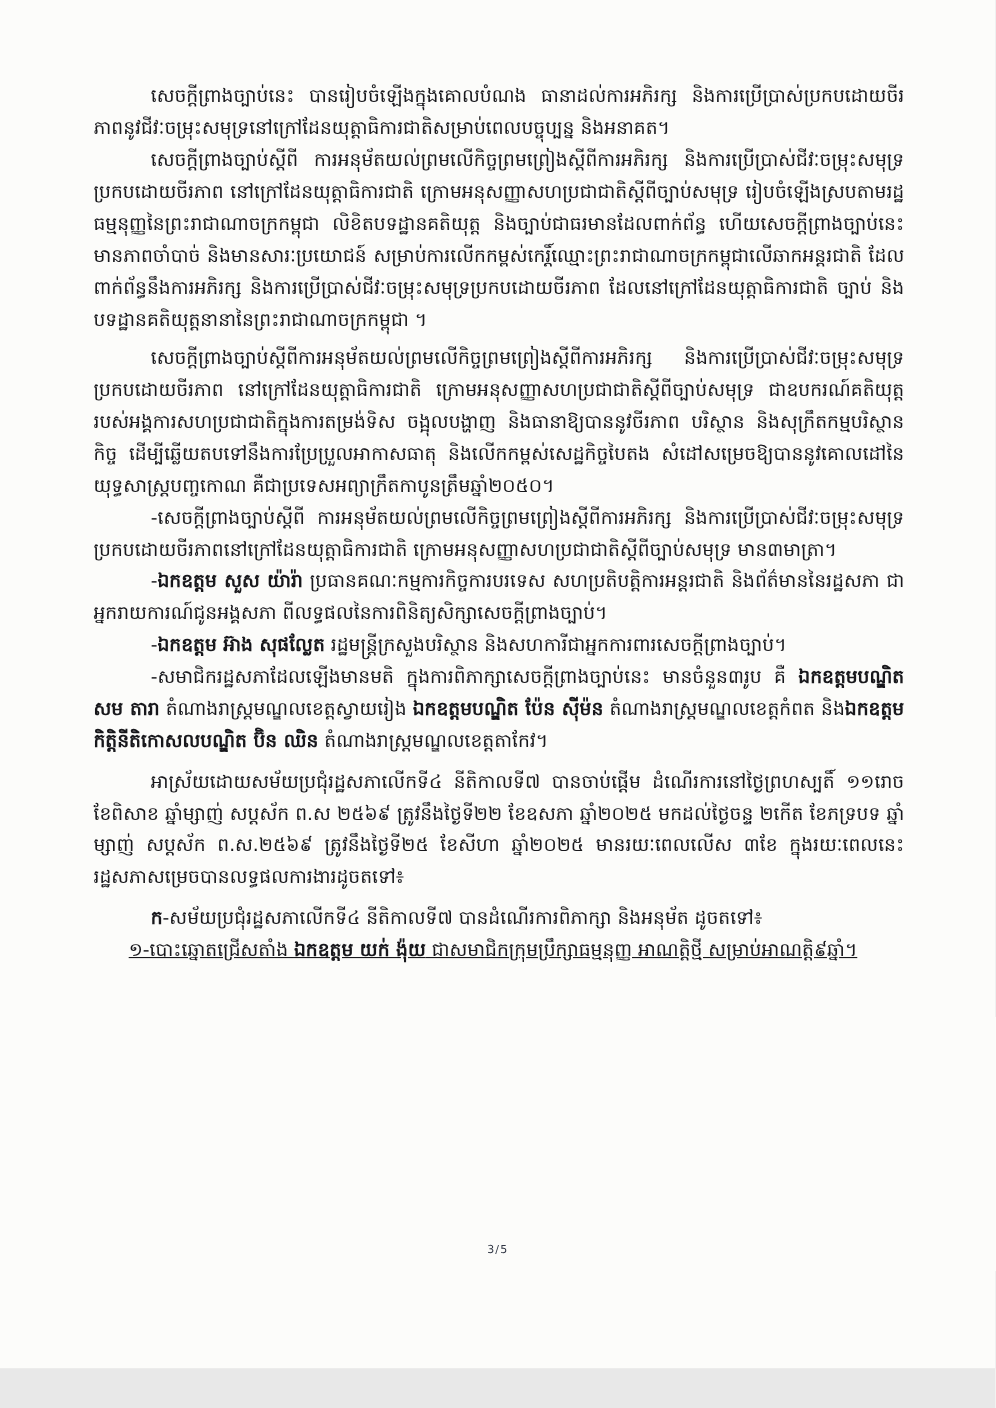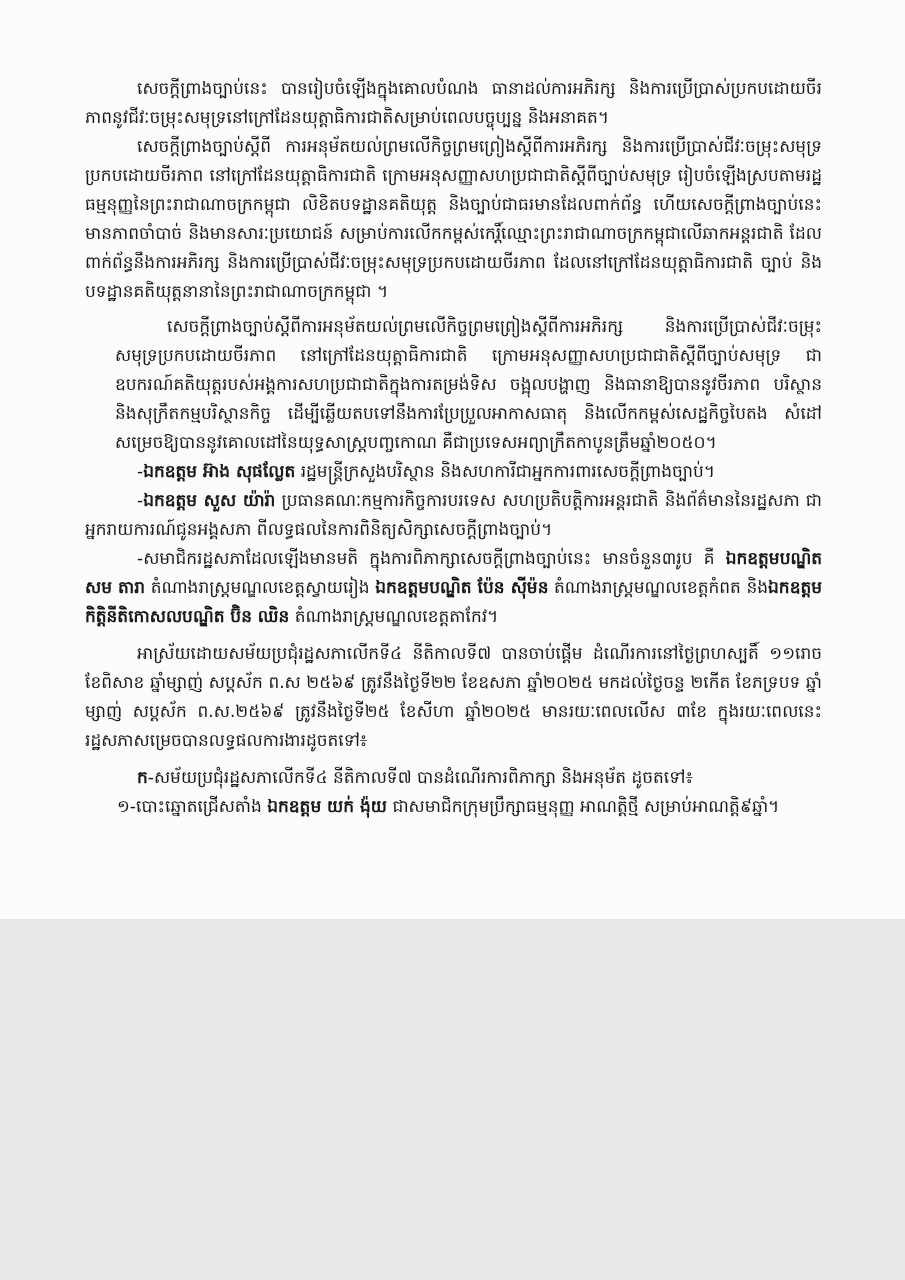--- a/index.html
+++ b/index.html
@@ -1,37 +1,37 @@
 <!DOCTYPE html>
 <html><head>
 <meta charset="utf-8">
 <style>
   html,body{margin:0;padding:0;background:#e8e8e8;}
   .page{
     position:relative;
-    width:905px;height:919px;
+    width:905px;height:1244px;
     margin:0 auto;
     background:#fcfcfa;
     font-family:"DejaVu Sans",sans-serif;
     color:#17171b;
     overflow:hidden;
   }
   .text-block{
     position:absolute;
     left:85px;top:74px;width:737px;
     font-size:17px;line-height:29px;
     text-align:justify;
     text-justify:inter-character;
   }
   .text-block p{margin:0;text-indent:52px;}
   .b{font-weight:bold;}
-  p.gap-sm{margin-top:6px;margin-left:30px;}
+  p.gap-sm{margin-top:6px;}
   p.gap-md{margin-top:8px;}
   p.gap-lg{margin-top:33px;}
-  p.item{text-indent:32px;}
+  p.item{text-indent:32px;text-decoration:underline;}
   p.item-b{text-indent:47px;}
   .footer-page{
     position:absolute;
     left:0;right:0;top:1131px;
     text-align:center;
     font-size:10px;
     letter-spacing:1px;
     color:#2e3442;
     font-family:"DejaVu Sans",sans-serif;
   }
@@ -41,24 +41,25 @@
 
 <div class="page">
   <div class="text-block">
 
     <p><span>សេចក្តីព្រាងច្បាប់នេះ បានរៀបចំឡើងក្នុងគោលបំណង ធានាដល់ការអភិរក្ស និងការប្រើប្រាស់ប្រកបដោយចីរភាពនូវជីវៈចម្រុះសមុទ្រនៅក្រៅដែនយុត្តាធិការជាតិសម្រាប់ពេលបច្ចុប្បន្ន និងអនាគត។</span></p>
 
     <p><span>សេចក្តីព្រាងច្បាប់ស្តីពី ការអនុម័តយល់ព្រមលើកិច្ចព្រមព្រៀងស្តីពីការអភិរក្ស និងការប្រើប្រាស់ជីវៈចម្រុះសមុទ្រប្រកបដោយចីរភាព នៅក្រៅដែនយុត្តាធិការជាតិ ក្រោមអនុសញ្ញាសហប្រជាជាតិស្តីពីច្បាប់សមុទ្រ រៀបចំឡើងស្របតាមរដ្ឋធម្មនុញ្ញនៃព្រះរាជាណាចក្រកម្ពុជា លិខិតបទដ្ឋានគតិយុត្ត និងច្បាប់ជាធរមានដែលពាក់ព័ន្ធ ហើយសេចក្តីព្រាងច្បាប់នេះមានភាពចាំបាច់ និងមានសារៈប្រយោជន៍ សម្រាប់ការលើកកម្ពស់កេរ្តិ៍ឈ្មោះព្រះរាជាណាចក្រកម្ពុជាលើឆាកអន្តរជាតិ ដែលពាក់ព័ន្ធនឹងការអភិរក្ស និងការប្រើប្រាស់ជីវៈចម្រុះសមុទ្រប្រកបដោយចីរភាព ដែលនៅក្រៅដែនយុត្តាធិការជាតិ ច្បាប់ និងបទដ្ឋានគតិយុត្តនានានៃព្រះរាជាណាចក្រកម្ពុជា ។</span></p>
 
     <p class="gap-sm"><span>សេចក្តីព្រាងច្បាប់ស្តីពីការអនុម័តយល់ព្រមលើកិច្ចព្រមព្រៀងស្តីពីការអភិរក្ស និងការប្រើប្រាស់ជីវៈចម្រុះសមុទ្រប្រកបដោយចីរភាព នៅក្រៅដែនយុត្តាធិការជាតិ ក្រោមអនុសញ្ញាសហប្រជាជាតិស្តីពីច្បាប់សមុទ្រ ជាឧបករណ៍គតិយុត្តរបស់អង្គការសហប្រជាជាតិក្នុងការតម្រង់ទិស ចង្អុលបង្ហាញ និងធានាឱ្យបាននូវចីរភាព បរិស្ថាន និងសុក្រឹតកម្មបរិស្ថានកិច្ច ដើម្បីឆ្លើយតបទៅនឹងការប្រែប្រួលអាកាសធាតុ និងលើកកម្ពស់សេដ្ឋកិច្ចបៃតង សំដៅសម្រេចឱ្យបាននូវគោលដៅនៃយុទ្ធសាស្ត្របញ្ចកោណ គឺជាប្រទេសអព្យាក្រឹតកាបូនត្រឹមឆ្នាំ២០៥០។</span></p>
 
+    <p><span>-សេចក្តីព្រាងច្បាប់ស្តីពី ការអនុម័តយល់ព្រមលើកិច្ចព្រមព្រៀងស្តីពីការអភិរក្ស និងការប្រើប្រាស់ជីវៈចម្រុះសមុទ្រប្រកបដោយចីរភាពនៅក្រៅដែនយុត្តាធិការជាតិ ក្រោមអនុសញ្ញាសហប្រជាជាតិស្តីពីច្បាប់សមុទ្រ មាន៣មាត្រា។</span></p>
+
+    <p><span>-</span><span class="b">ឯកឧត្តម សួស យ៉ារ៉ា</span><span> ប្រធានគណៈកម្មការកិច្ចការបរទេស សហប្រតិបត្តិការអន្តរជាតិ និងព័ត៌មាននៃរដ្ឋសភា ជាអ្នករាយការណ៍ជូនអង្គសភា ពីលទ្ធផលនៃការពិនិត្យសិក្សាសេចក្តីព្រាងច្បាប់។</span></p>
 
     <p><span>-</span><span class="b">ឯកឧត្តម អ៊ាង សុផល្លែត</span><span> រដ្ឋមន្ត្រីក្រសួងបរិស្ថាន និងសហការីជាអ្នកការពារសេចក្តីព្រាងច្បាប់។</span></p>
-
-    <p><span>-</span><span class="b">ឯកឧត្តម សួស យ៉ារ៉ា</span><span> ប្រធានគណៈកម្មការកិច្ចការបរទេស សហប្រតិបត្តិការអន្តរជាតិ និងព័ត៌មាននៃរដ្ឋសភា ជាអ្នករាយការណ៍ជូនអង្គសភា ពីលទ្ធផលនៃការពិនិត្យសិក្សាសេចក្តីព្រាងច្បាប់។</span></p>
 
     <p><span>-សមាជិករដ្ឋសភាដែលឡើងមានមតិ ក្នុងការពិភាក្សាសេចក្តីព្រាងច្បាប់នេះ មានចំនួន៣រូប គឺ </span><span class="b">ឯកឧត្តមបណ្ឌិត សម តារា</span><span> តំណាងរាស្ត្រមណ្ឌលខេត្តស្វាយរៀង </span><span class="b">ឯកឧត្តមបណ្ឌិត ប៉ែន ស៊ីម៉ន</span><span> តំណាងរាស្ត្រមណ្ឌលខេត្តកំពត និង</span><span class="b">ឯកឧត្តមកិត្តិនីតិកោសលបណ្ឌិត ប៊ិន ឈិន</span><span> តំណាងរាស្ត្រមណ្ឌលខេត្តតាកែវ។</span></p>
 
 
     <p class="gap-md"><span>អាស្រ័យដោយសម័យប្រជុំរដ្ឋសភាលើកទី៤ នីតិកាលទី៧ បានចាប់ផ្តើម ដំណើរការនៅថ្ងៃព្រហស្បតិ៍ ១១រោច ខែពិសាខ ឆ្នាំម្សាញ់ សប្តស័ក ព.ស ២៥៦៩ ត្រូវនឹងថ្ងៃទី២២ ខែឧសភា ឆ្នាំ២០២៥ មកដល់ថ្ងៃចន្ទ ២កើត ខែភទ្របទ ឆ្នាំម្សាញ់ សប្តស័ក ព.ស.២៥៦៩ ត្រូវនឹងថ្ងៃទី២៥ ខែសីហា ឆ្នាំ២០២៥ មានរយៈពេលលើស ៣ខែ ក្នុងរយៈពេលនេះ រដ្ឋសភាសម្រេចបានលទ្ធផលការងារដូចតទៅ៖</span></p>
 
     <p class="gap-md"><span class="b">ក</span><span>-សម័យប្រជុំរដ្ឋសភាលើកទី៤ នីតិកាលទី៧ បានដំណើរការពិភាក្សា និងអនុម័ត ដូចតទៅ៖</span></p>
 
     <p class="item"><span>១-បោះឆ្នោតជ្រើសតាំង </span><span class="b">ឯកឧត្តម យក់ ង៉ុយ</span><span> ជាសមាជិកក្រុមប្រឹក្សាធម្មនុញ្ញ អាណត្តិថ្មី សម្រាប់អាណត្តិ៩ឆ្នាំ។</span></p>
 

